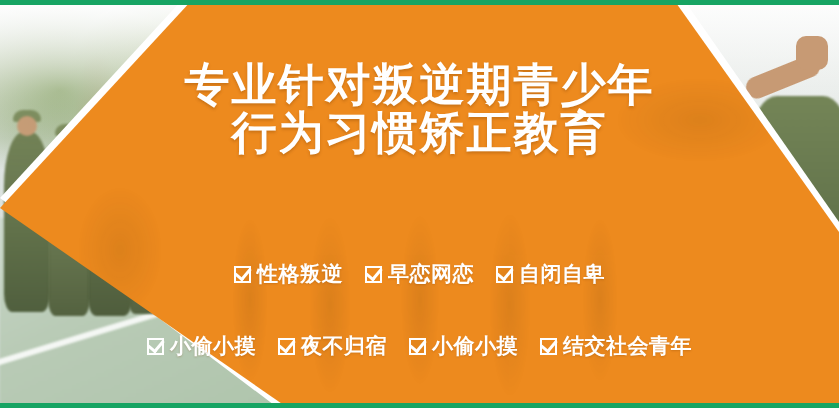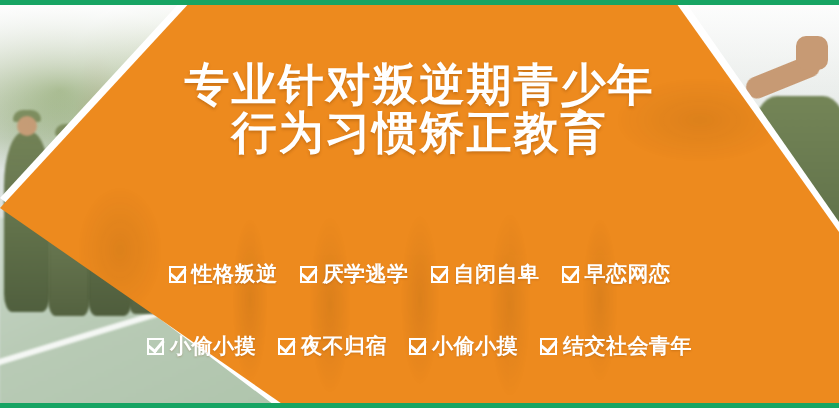--- a/index.html
+++ b/index.html
@@ -263,33 +263,27 @@
         <div class="feature">
           <span class="check-box">
               <span class="tick"></span>
             </span>
           <span>性格叛逆</span>
         </div>
         <div class="feature">
           <span class="check-box">
               <span class="tick"></span>
             </span>
-          <span>厌学逃学</span>
+          <span>早恋网恋</span>
         </div>
         <div class="feature">
           <span class="check-box">
               <span class="tick"></span>
             </span>
           <span>自闭自卑</span>
-        </div>
-        <div class="feature">
-          <span class="check-box">
-              <span class="tick"></span>
-            </span>
-          <span>早恋网恋</span>
         </div>
       </div>
 
       <div class="feature-row">
         <div class="feature">
           <span class="check-box">
               <span class="tick"></span>
             </span>
           <span>小偷小摸</span>
         </div>

